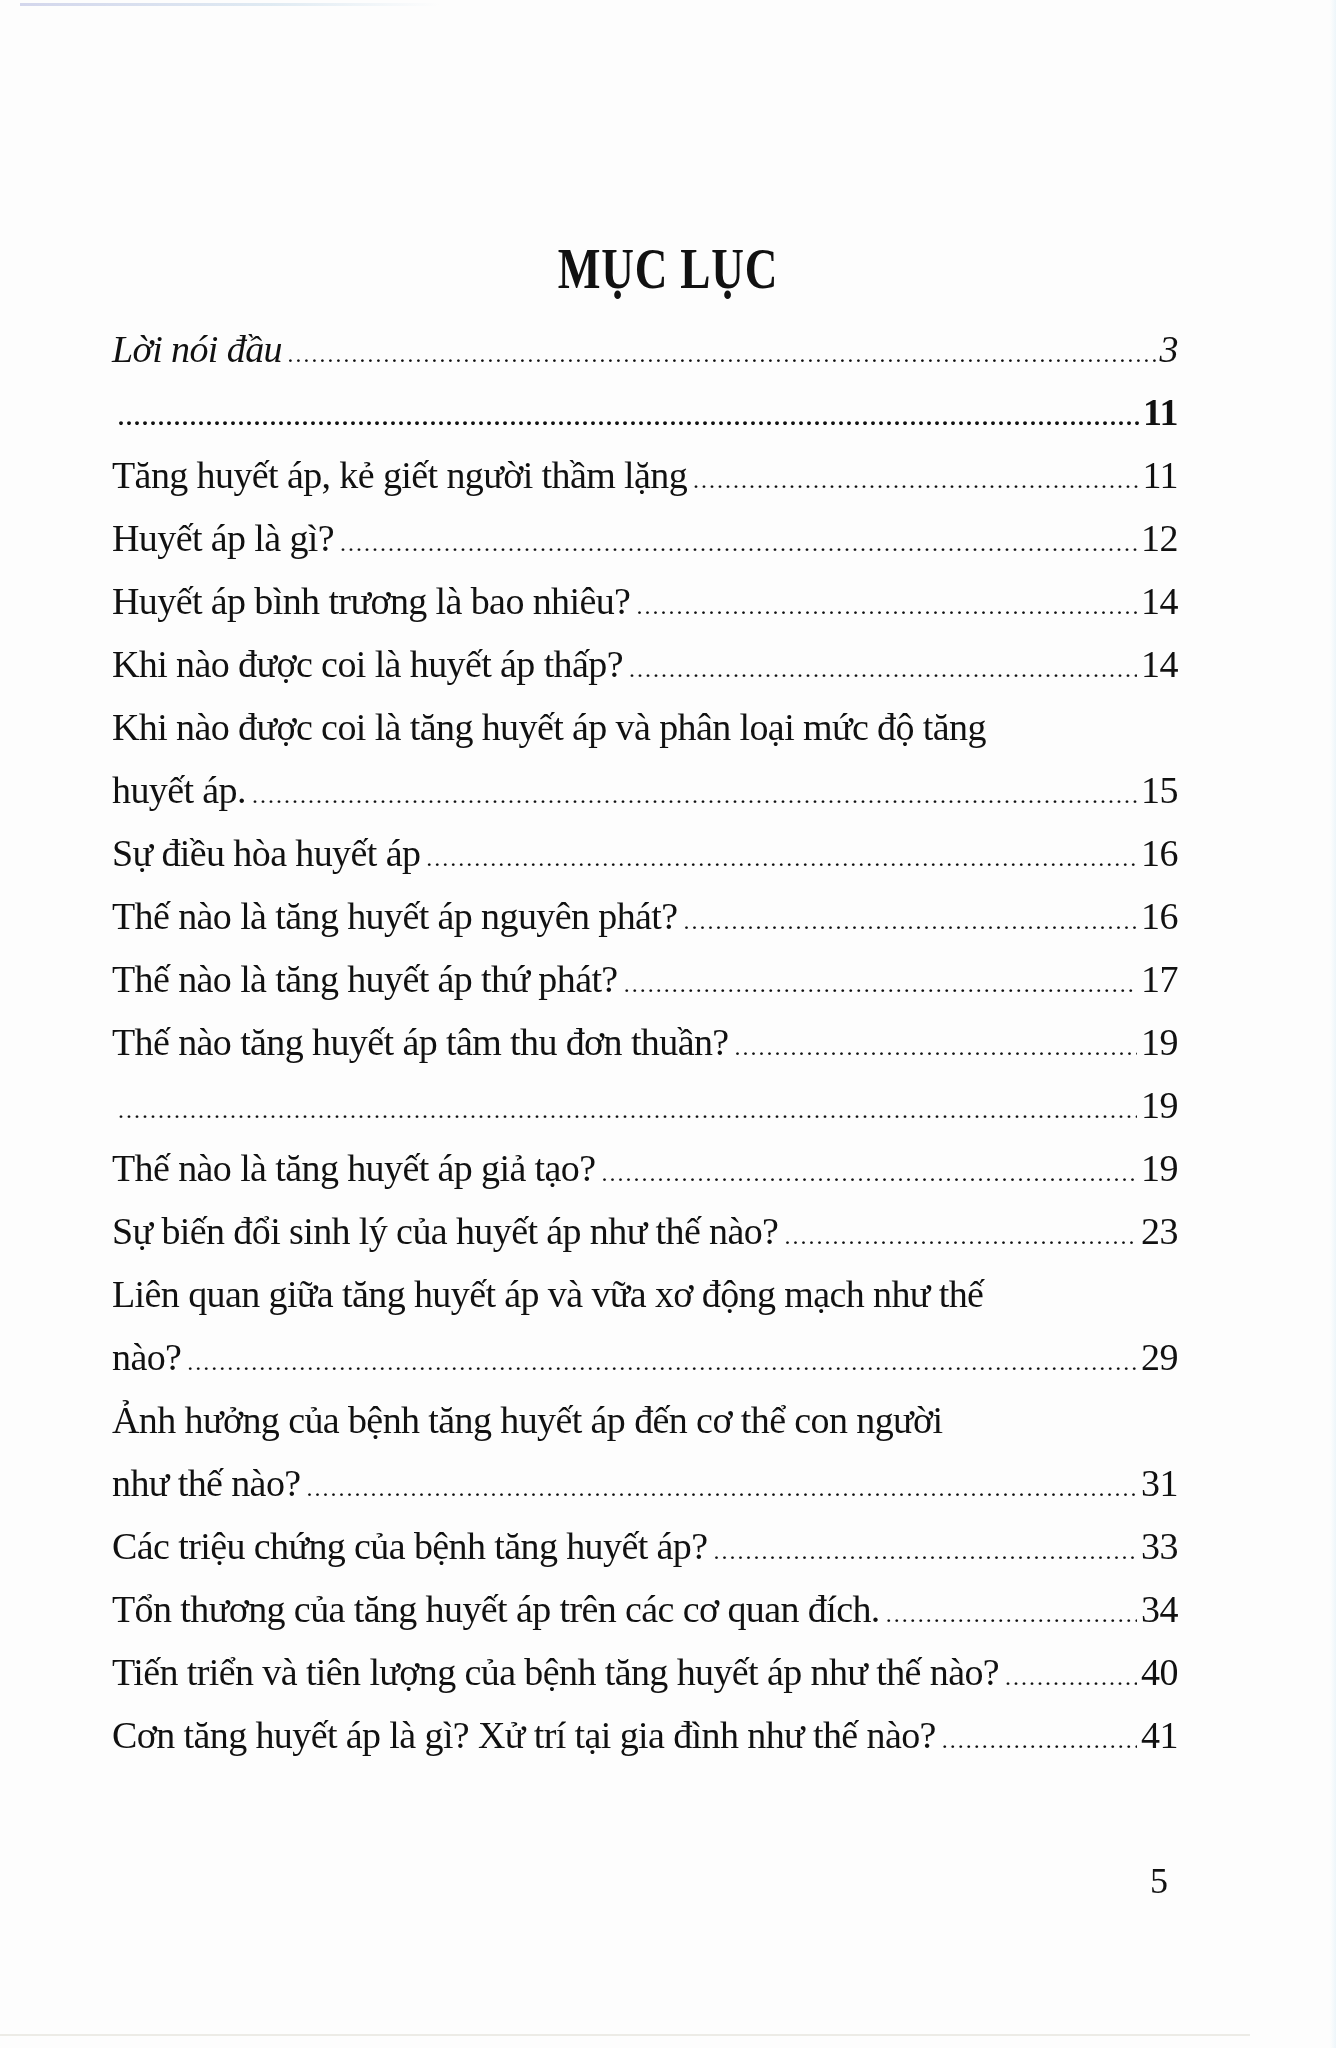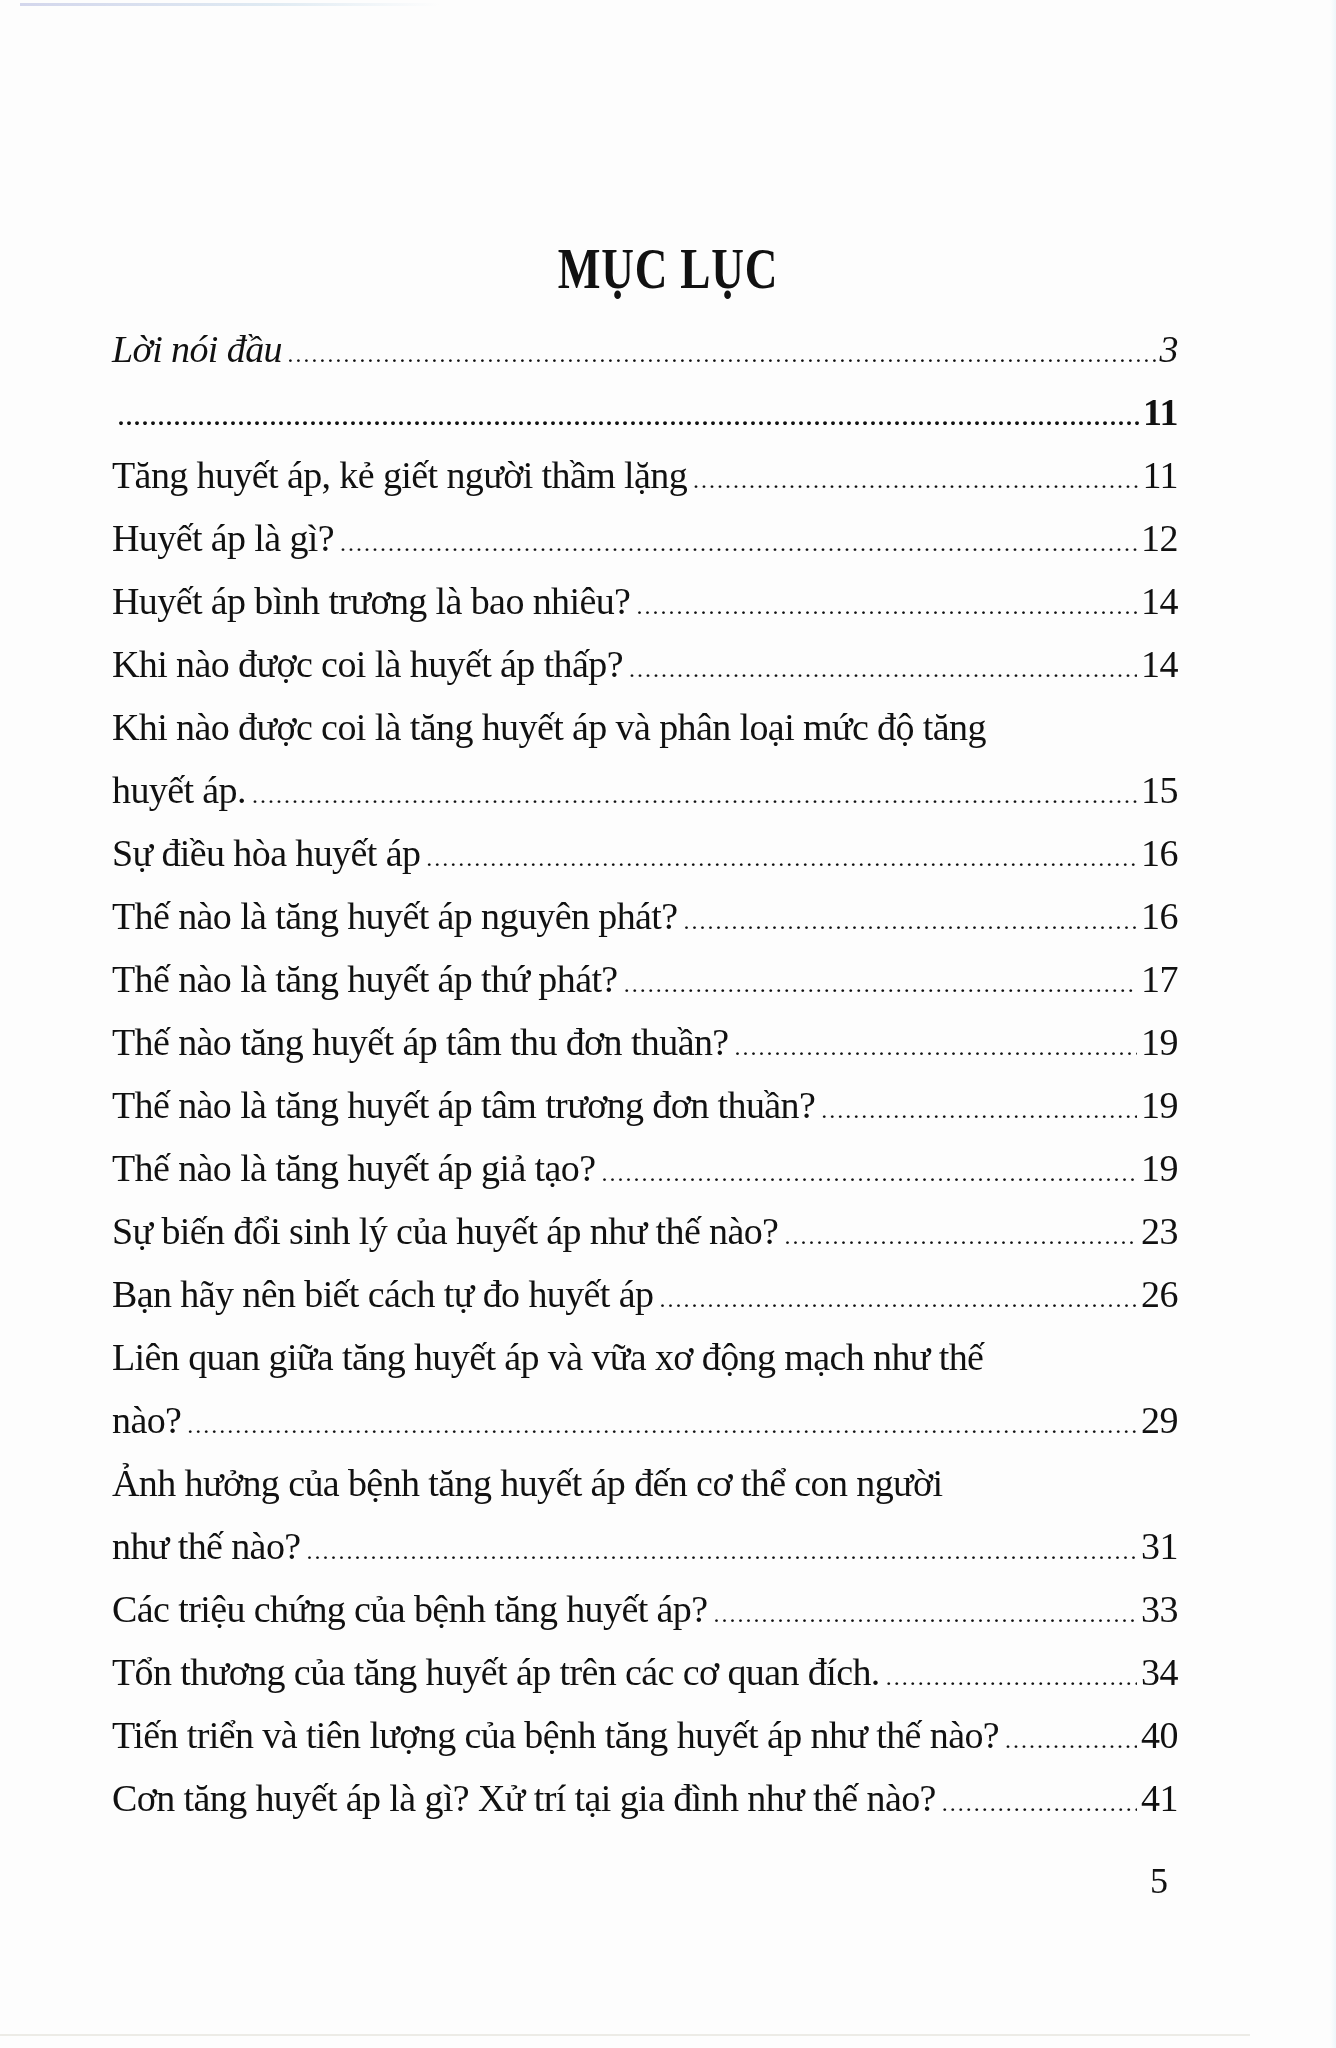--- a/index.html
+++ b/index.html
@@ -180,47 +180,39 @@
     </div>
     <div class="toc-entry">
       <div class="entry-row">
         <span class="entry-text">Thế nào tăng huyết áp tâm thu đơn thuần?</span>
         <span class="leader"></span>
         <span class="page-num">19</span>
       </div>
     </div>
     <div class="toc-entry">
       <div class="entry-row">
-        <span class="entry-text">Thế nào là tăng huyết áp tâm trương đơn thuần?</span>
         <span class="leader"></span>
         <span class="page-num">19</span>
       </div>
     </div>
     <div class="toc-entry">
       <div class="entry-row">
         <span class="entry-text">Thế nào là tăng huyết áp giả tạo?</span>
         <span class="leader"></span>
         <span class="page-num">19</span>
       </div>
     </div>
     <div class="toc-entry">
       <div class="entry-row">
         <span class="entry-text">Sự biến đổi sinh lý của huyết áp như thế nào?</span>
         <span class="leader"></span>
         <span class="page-num">23</span>
       </div>
     </div>
     <div class="toc-entry">
-      <div class="entry-row">
-        <span class="entry-text">Bạn hãy nên biết cách tự đo huyết áp</span>
-        <span class="leader"></span>
-        <span class="page-num">26</span>
-      </div>
-    </div>
-    <div class="toc-entry">
       <div class="wrap-line">Liên quan giữa tăng huyết áp và vữa xơ động mạch như thế</div>
       <div class="entry-row">
         <span class="entry-text">nào?</span>
         <span class="leader"></span>
         <span class="page-num">29</span>
       </div>
     </div>
     <div class="toc-entry">
       <div class="wrap-line">Ảnh hưởng của bệnh tăng huyết áp đến cơ thể con người</div>
       <div class="entry-row">

